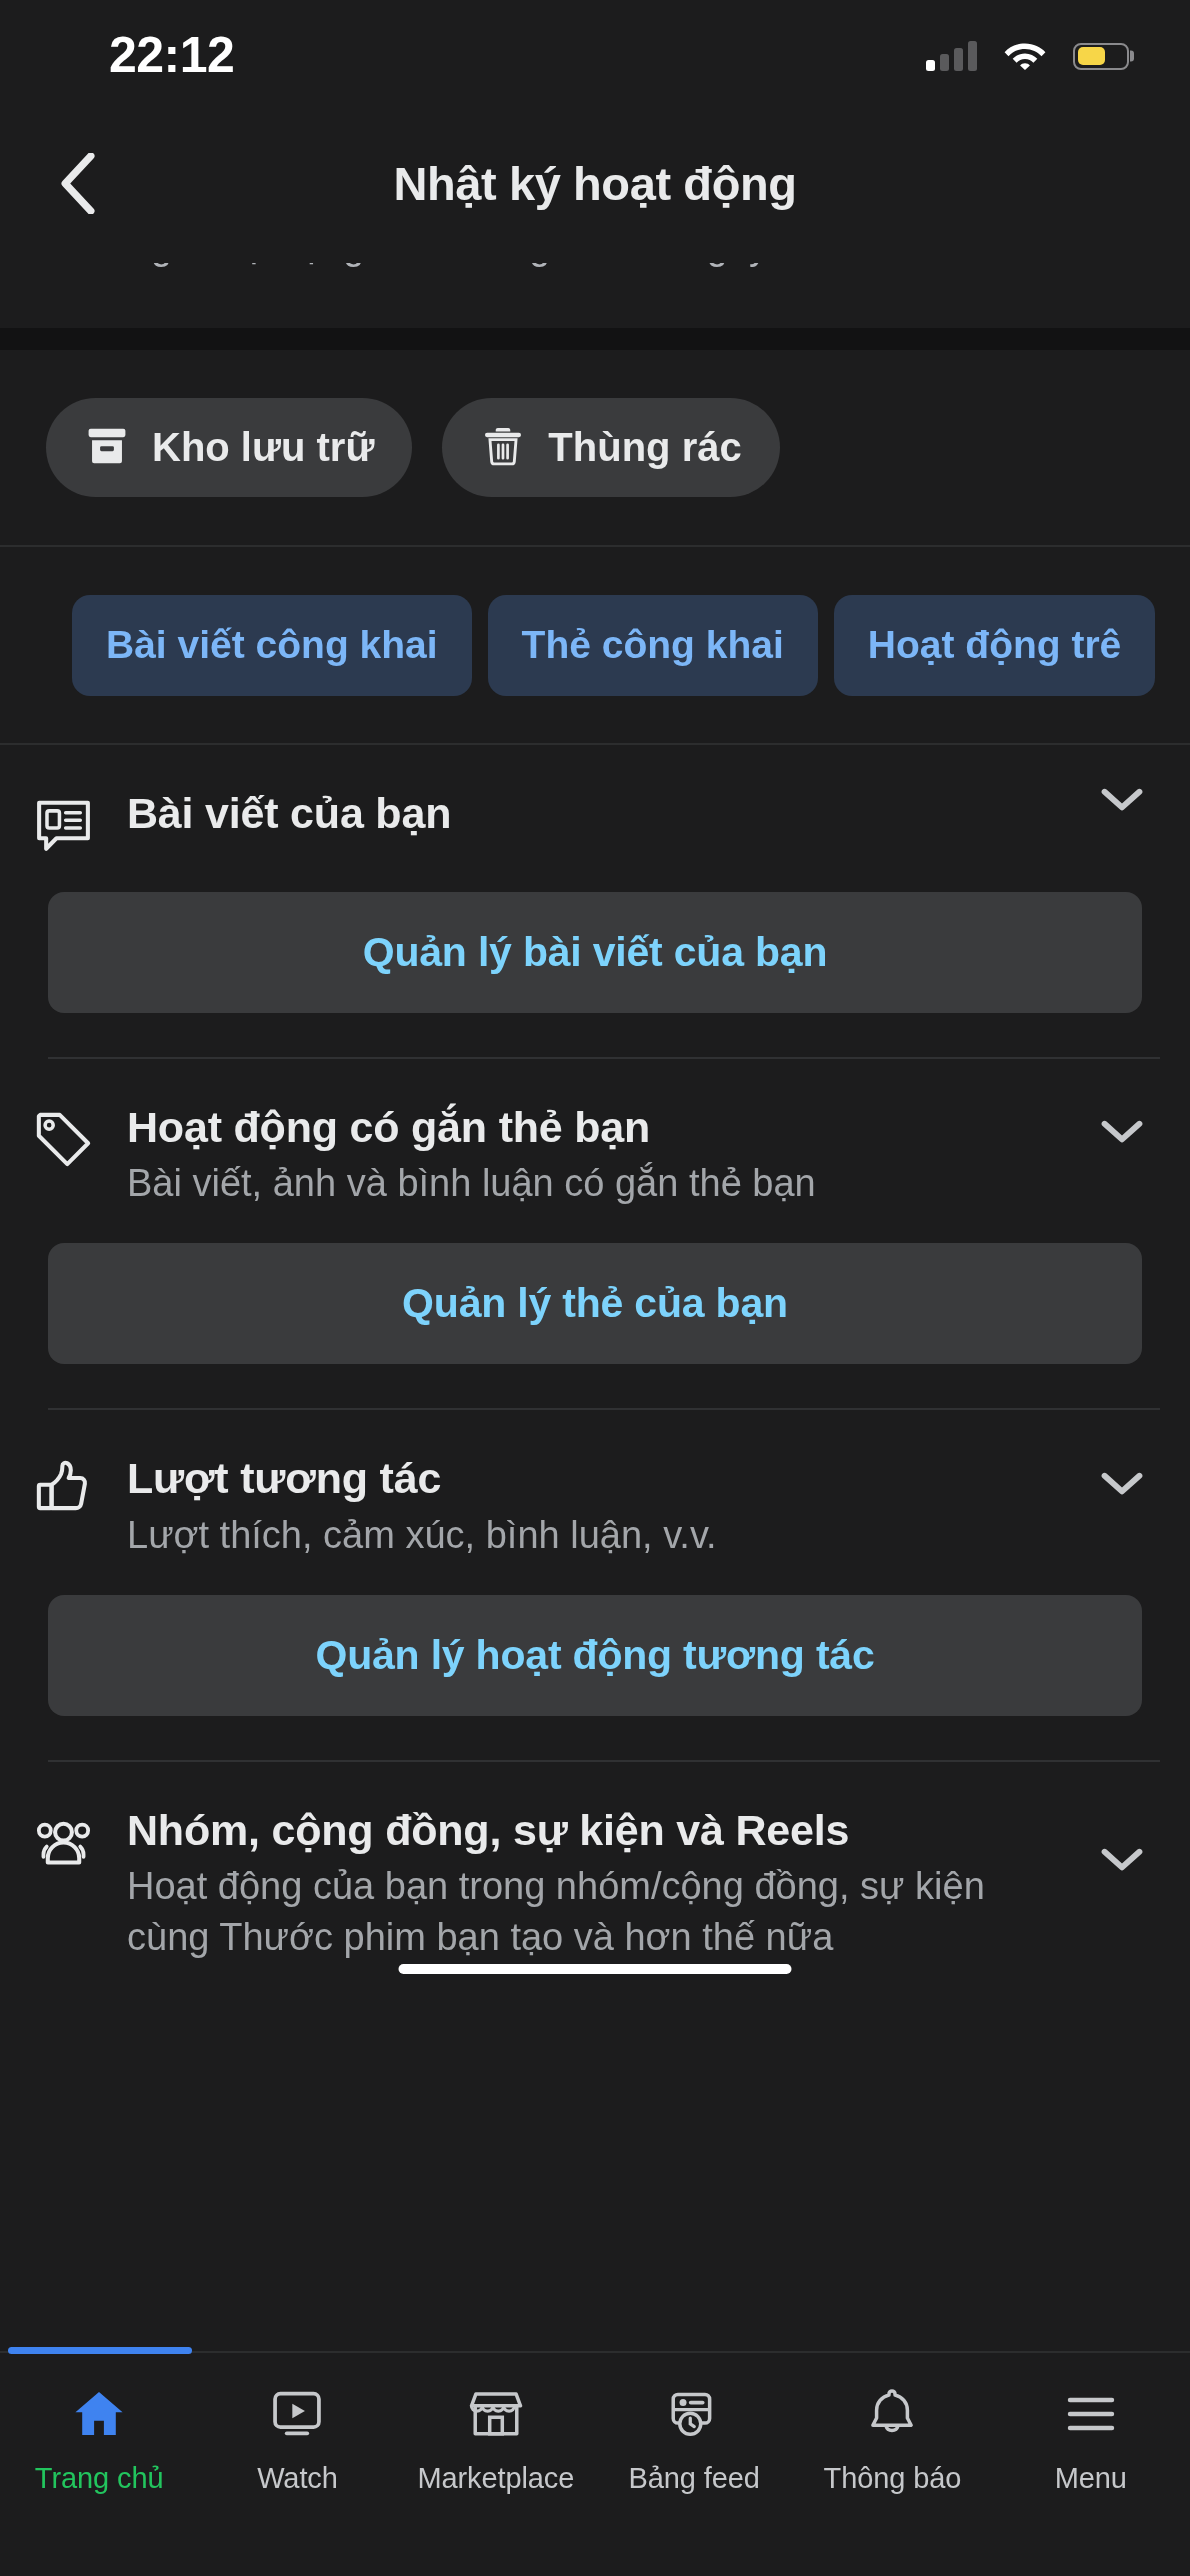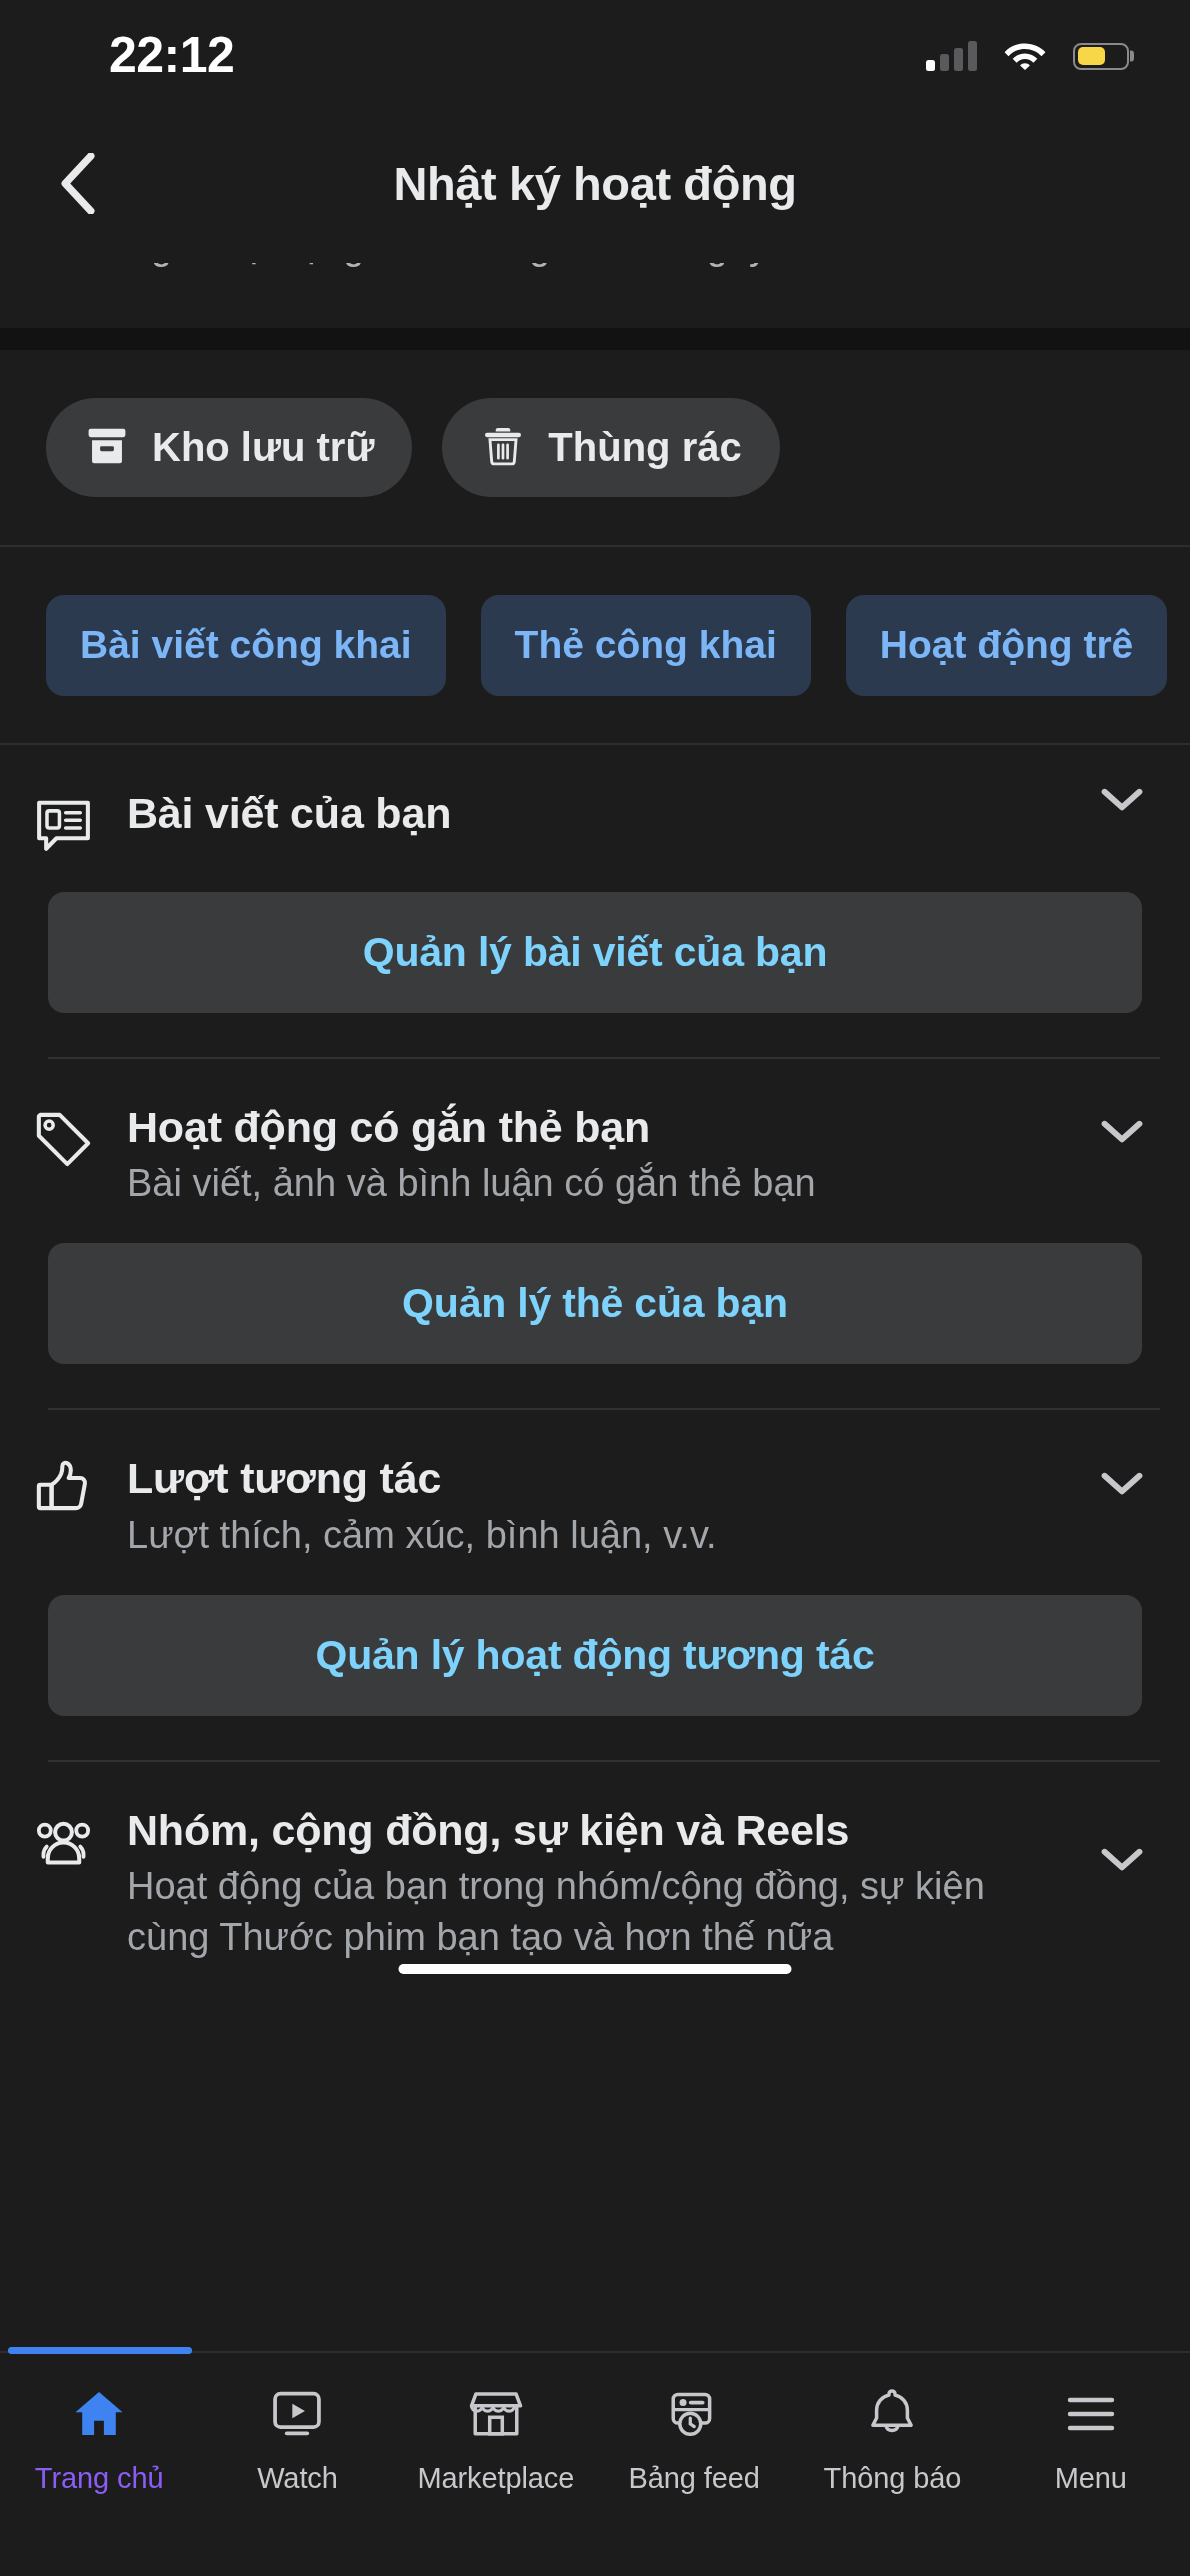--- a/index.html
+++ b/index.html
@@ -83,21 +83,21 @@
     background:#3a3b3d; border-radius:50px;
   }
   .quick-chip .lbl { color:#e9eaeb; font-size:40px; font-weight:700; white-space:nowrap; }
   .quick-sep {
     position:absolute; top:545px; left:0; width:1190px; height:2px; background:#2c2d2e;
   }
 
   
   .filter-row {
     position:absolute; top:547px; left:0; width:1190px; height:196px;
-    display:flex; align-items:center; padding-left:46px; gap:35px;
+    display:flex; align-items:center; padding-left:72px; gap:16px;
     overflow:hidden; background:#1c1c1d;
   }
   .filter-chip {
     display:flex; align-items:center; justify-content:center;
     height:101px; padding:0 34px;
     background:#2c3a50; border-radius:18px; flex:none;
   }
   .filter-chip .lbl {
     color:#7cb6f7; font-size:39px; font-weight:600; white-space:nowrap;
   }
@@ -147,21 +147,21 @@
   }
   .bottomnav {
     position:absolute; top:2353px; left:0; width:1190px; height:184px;
     display:flex; align-items:flex-start; background:#1c1c1d; z-index:7;
     padding-top:26px;
   }
   .navitem {
     flex:1; display:flex; flex-direction:column; align-items:center; gap:14px;
   }
   .navitem .nlbl { font-size:29px; color:#c6c8cb; letter-spacing:-0.1px; }
-  .navitem.active .nlbl { color:#8b5cf6; }
+  .navitem.active .nlbl { color:#22c55e; }
   .navicon { height:69px; display:flex; align-items:center; justify-content:center; }
 
   .home-ind {
     position:absolute; bottom:22px; left:50%; transform:translateX(-50%);
     width:393px; height:10px; background:#ffffff; border-radius:6px; z-index:12;
   }
 </style>
 </head>
 <body>
 

